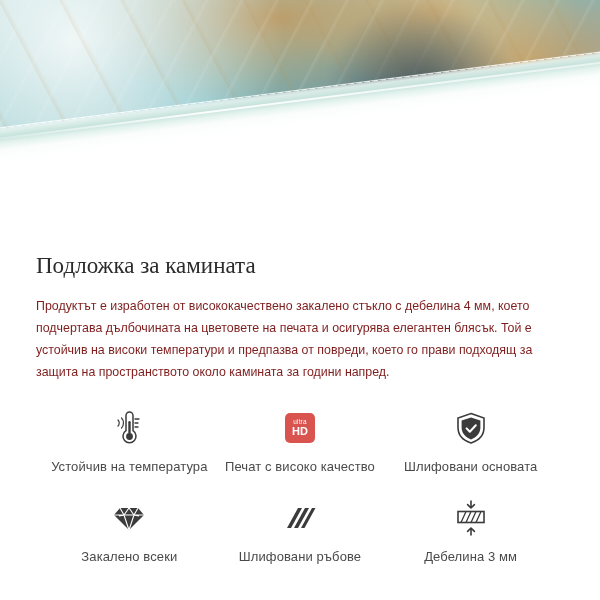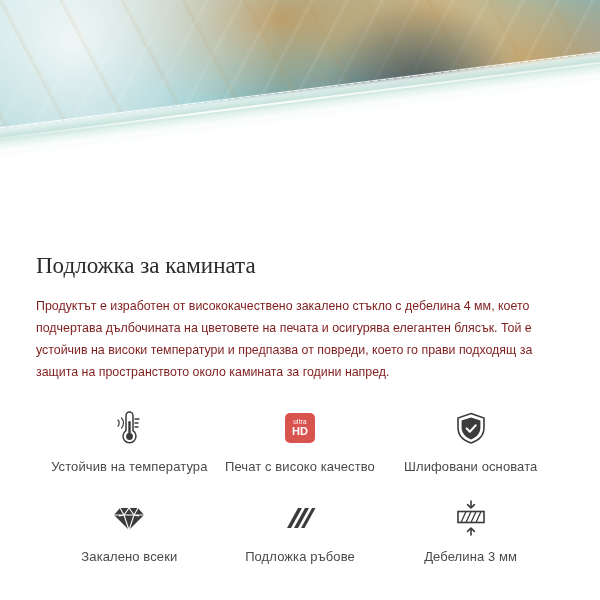--- a/index.html
+++ b/index.html
@@ -260,21 +260,21 @@
       </div>
 
       <div class="feature">
         <div class="icon-box">
           <svg width="38" height="34" viewBox="0 0 38 34" fill="none" xmlns="http://www.w3.org/2000/svg">
             <path d="M6 27 17 7h4L10 27H6z" fill="#3b3b3b"></path>
             <path d="M13 27 24 7h4L17 27h-4z" fill="#3b3b3b"></path>
             <path d="M20 27 31 7h3.5L23.5 27H20z" fill="#3b3b3b"></path>
           </svg>
         </div>
-        <div class="caption">Подложка ръбове</div>
+        <div class="caption">Шлифовани ръбове</div>
       </div>
 
       <div class="feature">
         <div class="icon-box">
           <svg width="38" height="38" viewBox="0 0 38 38" fill="none" xmlns="http://www.w3.org/2000/svg">
             <path d="M19 2v7M19 9l-3.4-3.4M19 9l3.4-3.4" stroke="#3b3b3b" stroke-width="1.6" stroke-linecap="round" fill="none"></path>
             <rect x="6" y="12.5" width="26" height="11" stroke="#3b3b3b" stroke-width="1.6" fill="none"></rect>
             <path d="M9 23.5 14 12.5M14 23.5 19 12.5M19 23.5 24 12.5M24 23.5 29 12.5" stroke="#3b3b3b" stroke-width="1.3" fill="none"></path>
             <path d="M19 36v-7M19 29l-3.4 3.4M19 29l3.4 3.4" stroke="#3b3b3b" stroke-width="1.6" stroke-linecap="round" fill="none"></path>
           </svg>

